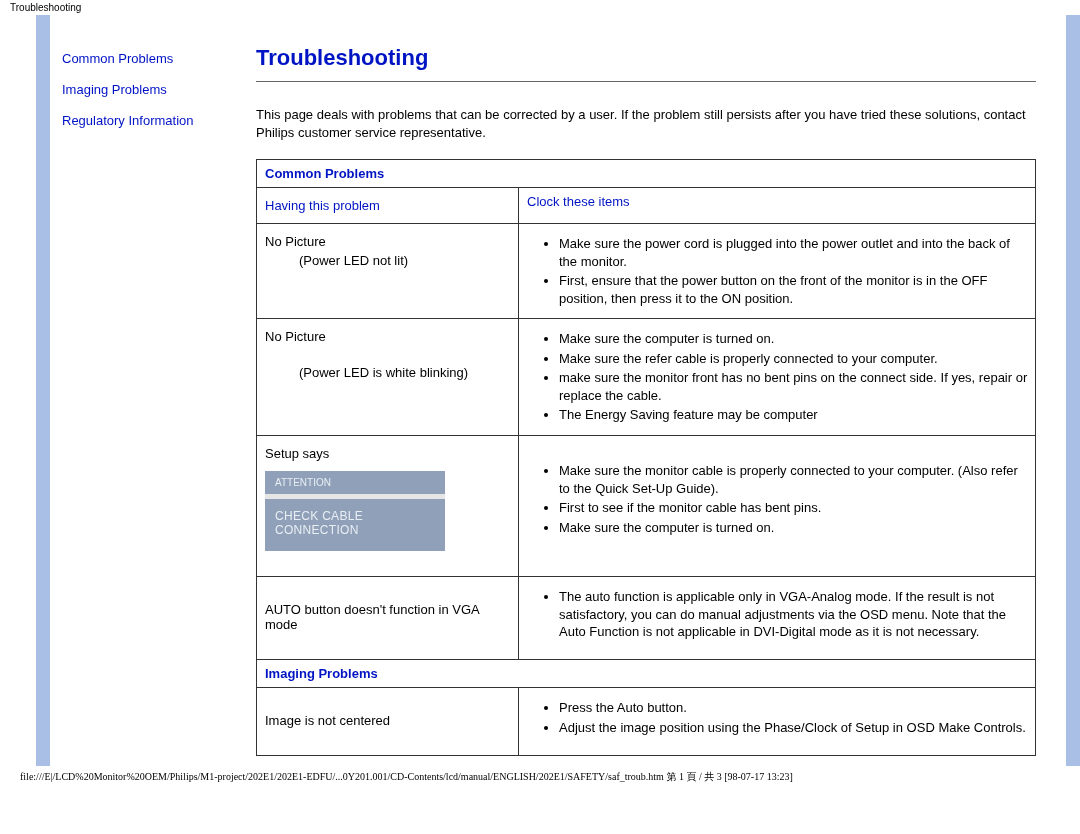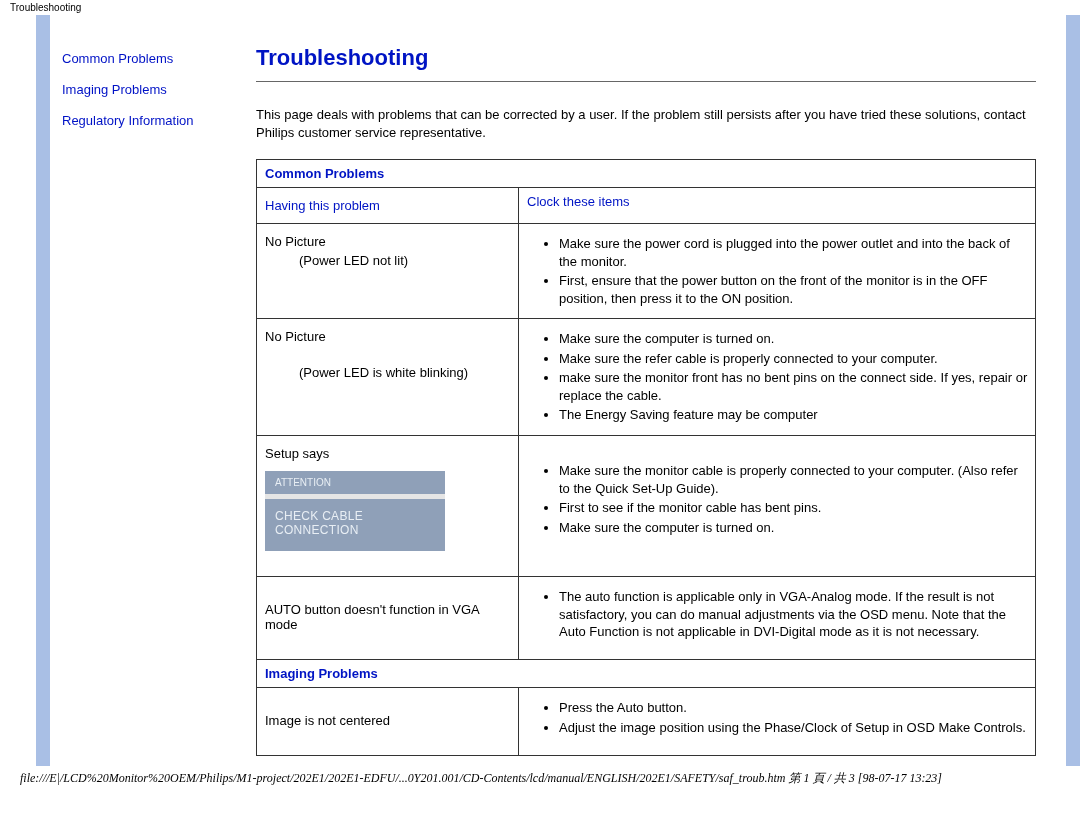--- a/index.html
+++ b/index.html
@@ -96,25 +96,24 @@
 .attention-head {
   padding: 6px 10px;
   border-bottom: 5px solid #e5e5e5;
 }
 .attention-body {
   padding: 10px 10px 14px 10px;
   font-size: 12px;
   letter-spacing: 0.3px;
 }
 .footer-path {
-  font-size: 12px;
+  font-size: 10px;
   padding: 4px 10px 10px 20px;
   font-family: "Times New Roman", serif;
   color: #000;
-  font-style: italic;
 }
 .blue-bar-right {
   width: 14px;
   background: #a9bfe5;
   flex-shrink: 0;
 }
 </style>
 </head>
 <body>
 

